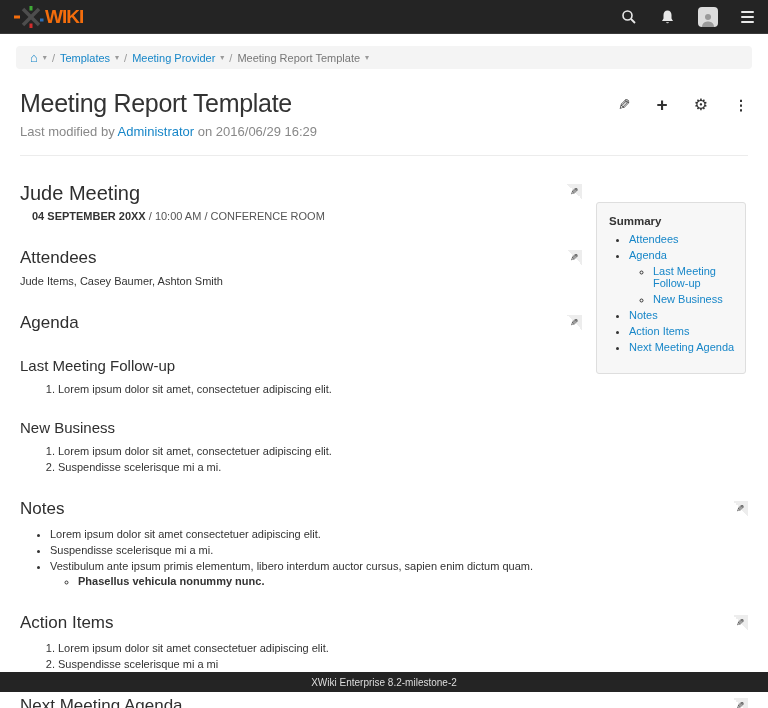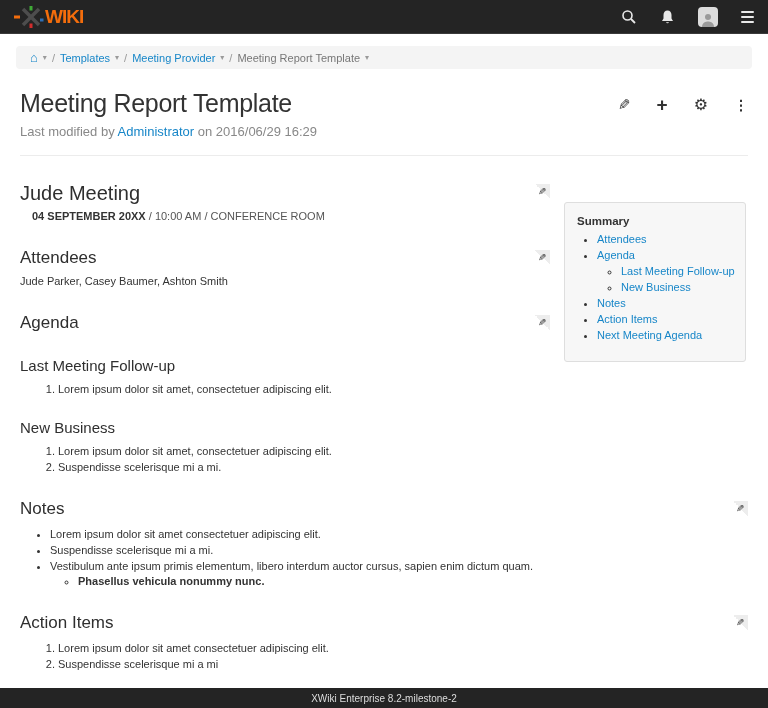--- a/index.html
+++ b/index.html
@@ -46,21 +46,21 @@
   .icon-gear { font-size:16px; line-height:1; color:#333; }
   .icon-kebab { font-size:14px; font-weight:bold; line-height:1; color:#333; letter-spacing:0; }
   .modified-line { margin:6px 20px 0; font-size:13px; color:#888; }
   .modified-line a { color:#1786c8; }
   .title-hr { margin:16px 20px 0; border:none; border-top:1px solid #ececec; }
 
   
   .page-content { margin:0 20px; font-size:11px; color:#333; }
 
   .summary-panel {
-    float:right; width:182px; margin:20px 2px 12px 14px;
+    float:right; width:150px; margin:20px 2px 12px 14px;
     background:#f7f7f7; border:1px solid #dedede; border-radius:3px;
     padding:12px 8px 16px 12px; font-size:11px;
   }
   .summary-title { font-weight:bold; font-size:11.5px; color:#333; }
   .summary-panel ul { margin:6px 0 0; padding-left:20px; }
   .summary-panel li { margin:4px 0; color:#333; }
   .summary-panel a { color:#1786c8; }
   .summary-panel ul ul { list-style:circle; padding-left:24px; margin-top:4px; }
 
   .sec-h { overflow:hidden; color:#2f2f2f; font-weight:400; }
@@ -79,21 +79,21 @@
   .meeting-date { margin-top:5px; color:#555; }
   .meeting-date b { color:#333;padding-left:12px; }
   .plain-p { margin-top:7px; }
 
   .page-content ol { margin:9px 0 0; padding-left:38px; }
   .page-content ul.bullets { margin:9px 0 0; padding-left:30px; }
   .page-content li { margin-bottom:4px; }
   .page-content ul.sub { list-style:circle; margin:3px 0 0; padding-left:28px;font-weight:bold; }
 
   .bottombar {
-    position:absolute; left:0; bottom:0; width:100%; height:20px;
+    position:absolute; left:0; bottom:16px; width:100%; height:20px;
     background:#242424; color:#ddd; font-size:10px;
     display:flex; align-items:center; justify-content:center;
   }
 </style>
 </head>
 <body>
 
 <div class="navbar">
   <a class="logo">
     <span>
@@ -198,21 +198,21 @@
   <h1 class="sec-h">
     <button class="sec-edit"><span class="icon-pencil">✎</span></button>
     <span>Jude Meeting</span>
   </h1>
   <p class="meeting-date"><b>04 SEPTEMBER 20XX</b><span> / 10:00 AM / CONFERENCE ROOM</span></p>
 
   <h2 class="sec-h">
     <button class="sec-edit"><span class="icon-pencil">✎</span></button>
     <span>Attendees</span>
   </h2>
-  <p class="plain-p">Jude Parker, Casey Baumer, Ashton Smith</p>
+  <p class="plain-p">Jude Items, Casey Baumer, Ashton Smith</p>
 
   <h2 class="sec-h">
     <button class="sec-edit"><span class="icon-pencil">✎</span></button>
     <span>Agenda</span>
   </h2>
 
   <h3 class="sec-h">
     <span>Last Meeting Follow-up</span>
   </h3>
   <ol>

